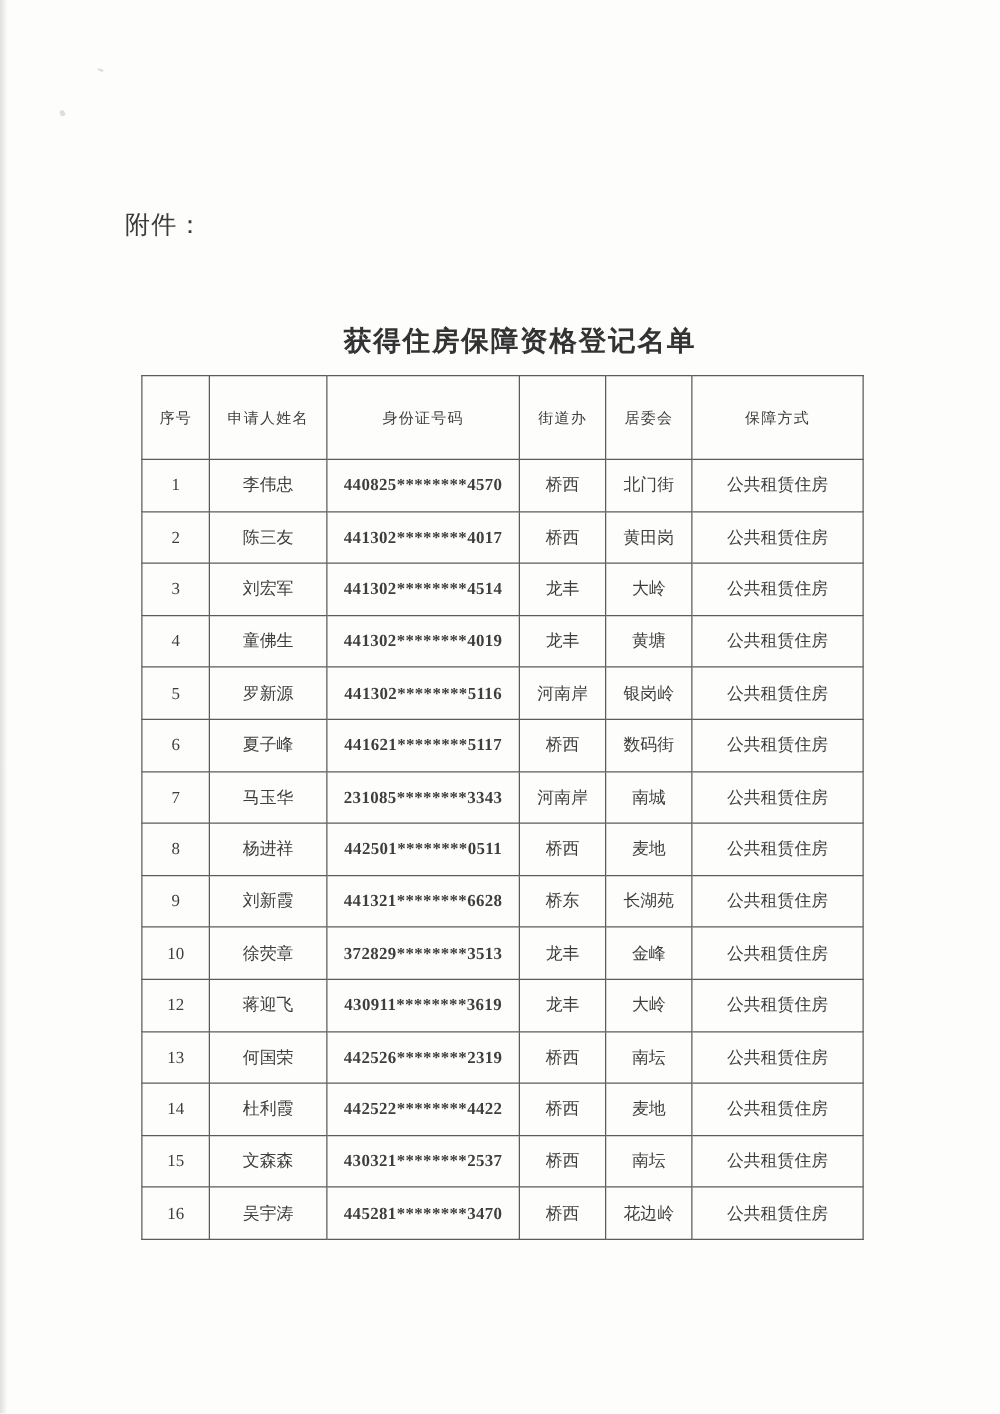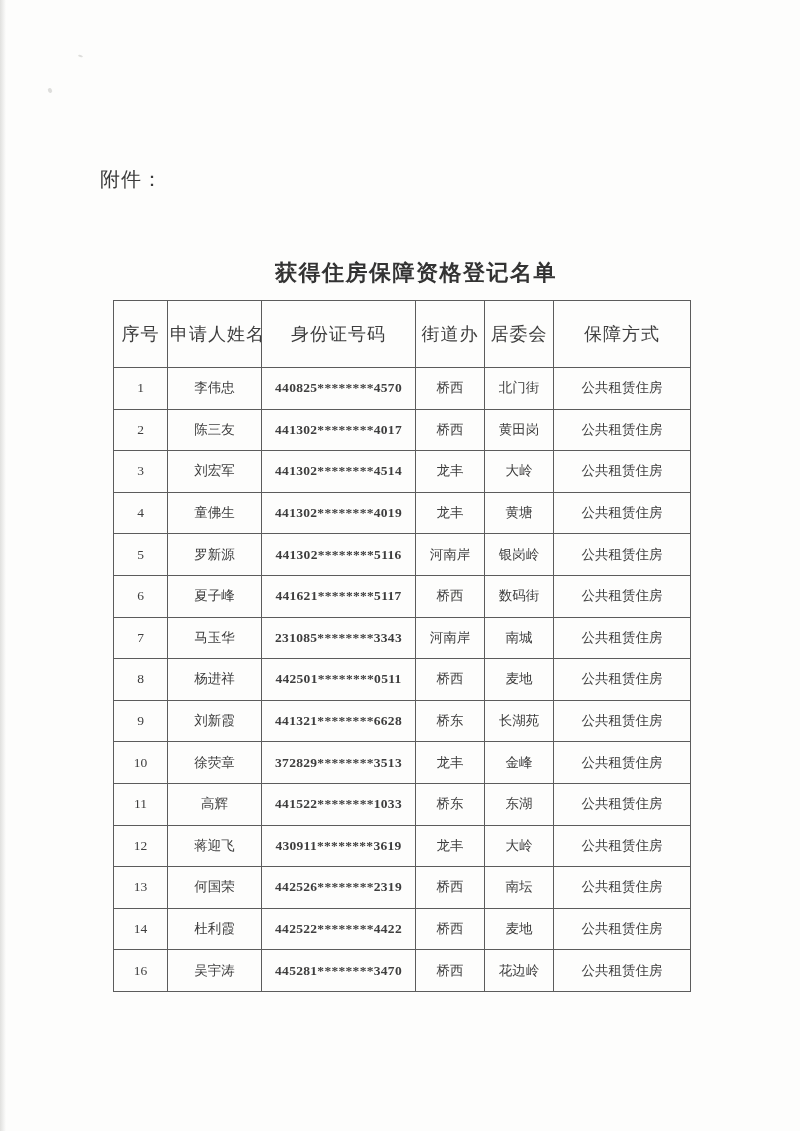--- a/index.html
+++ b/index.html
@@ -67,21 +67,21 @@
     border: 1px solid #5c5c5c;
     text-align: center;
     vertical-align: middle;
     padding: 0 2px;
     font-weight: normal;
     overflow: hidden;
     white-space: nowrap;
   }
   .reg-table thead th {
     height: 66px;
-    font-size: 18px;
+    font-size: 12px;
     letter-spacing: 1px;
   }
   .reg-table tbody td {
     height: 40.6px;
   }
   
   .reg-table th, .reg-table td { box-shadow: 0 1px 0 rgba(150,150,150,0.25); }
   .reg-table td:nth-child(3) { letter-spacing: 0.3px; font-weight: bold; }
 </style>
 </head>
@@ -190,28 +190,20 @@
         </tr>
         <tr>
           <td>10</td>
           <td>徐荧章</td>
           <td>372829********3513</td>
           <td>龙丰</td>
           <td>金峰</td>
           <td>公共租赁住房</td>
         </tr>
         <tr>
-          <td>11</td>
-          <td>高辉</td>
-          <td>441522********1033</td>
-          <td>桥东</td>
-          <td>东湖</td>
-          <td>公共租赁住房</td>
-        </tr>
-        <tr>
           <td>12</td>
           <td>蒋迎飞</td>
           <td>430911********3619</td>
           <td>龙丰</td>
           <td>大岭</td>
           <td>公共租赁住房</td>
         </tr>
         <tr>
           <td>13</td>
           <td>何国荣</td>
@@ -222,20 +214,28 @@
         </tr>
         <tr>
           <td>14</td>
           <td>杜利霞</td>
           <td>442522********4422</td>
           <td>桥西</td>
           <td>麦地</td>
           <td>公共租赁住房</td>
         </tr>
         <tr>
+          <td>15</td>
+          <td>文森森</td>
+          <td>430321********2537</td>
+          <td>桥西</td>
+          <td>南坛</td>
+          <td>公共租赁住房</td>
+        </tr>
+        <tr>
           <td>16</td>
           <td>吴宇涛</td>
           <td>445281********3470</td>
           <td>桥西</td>
           <td>花边岭</td>
           <td>公共租赁住房</td>
         </tr>
       </tbody>
   </table>
 </div>

